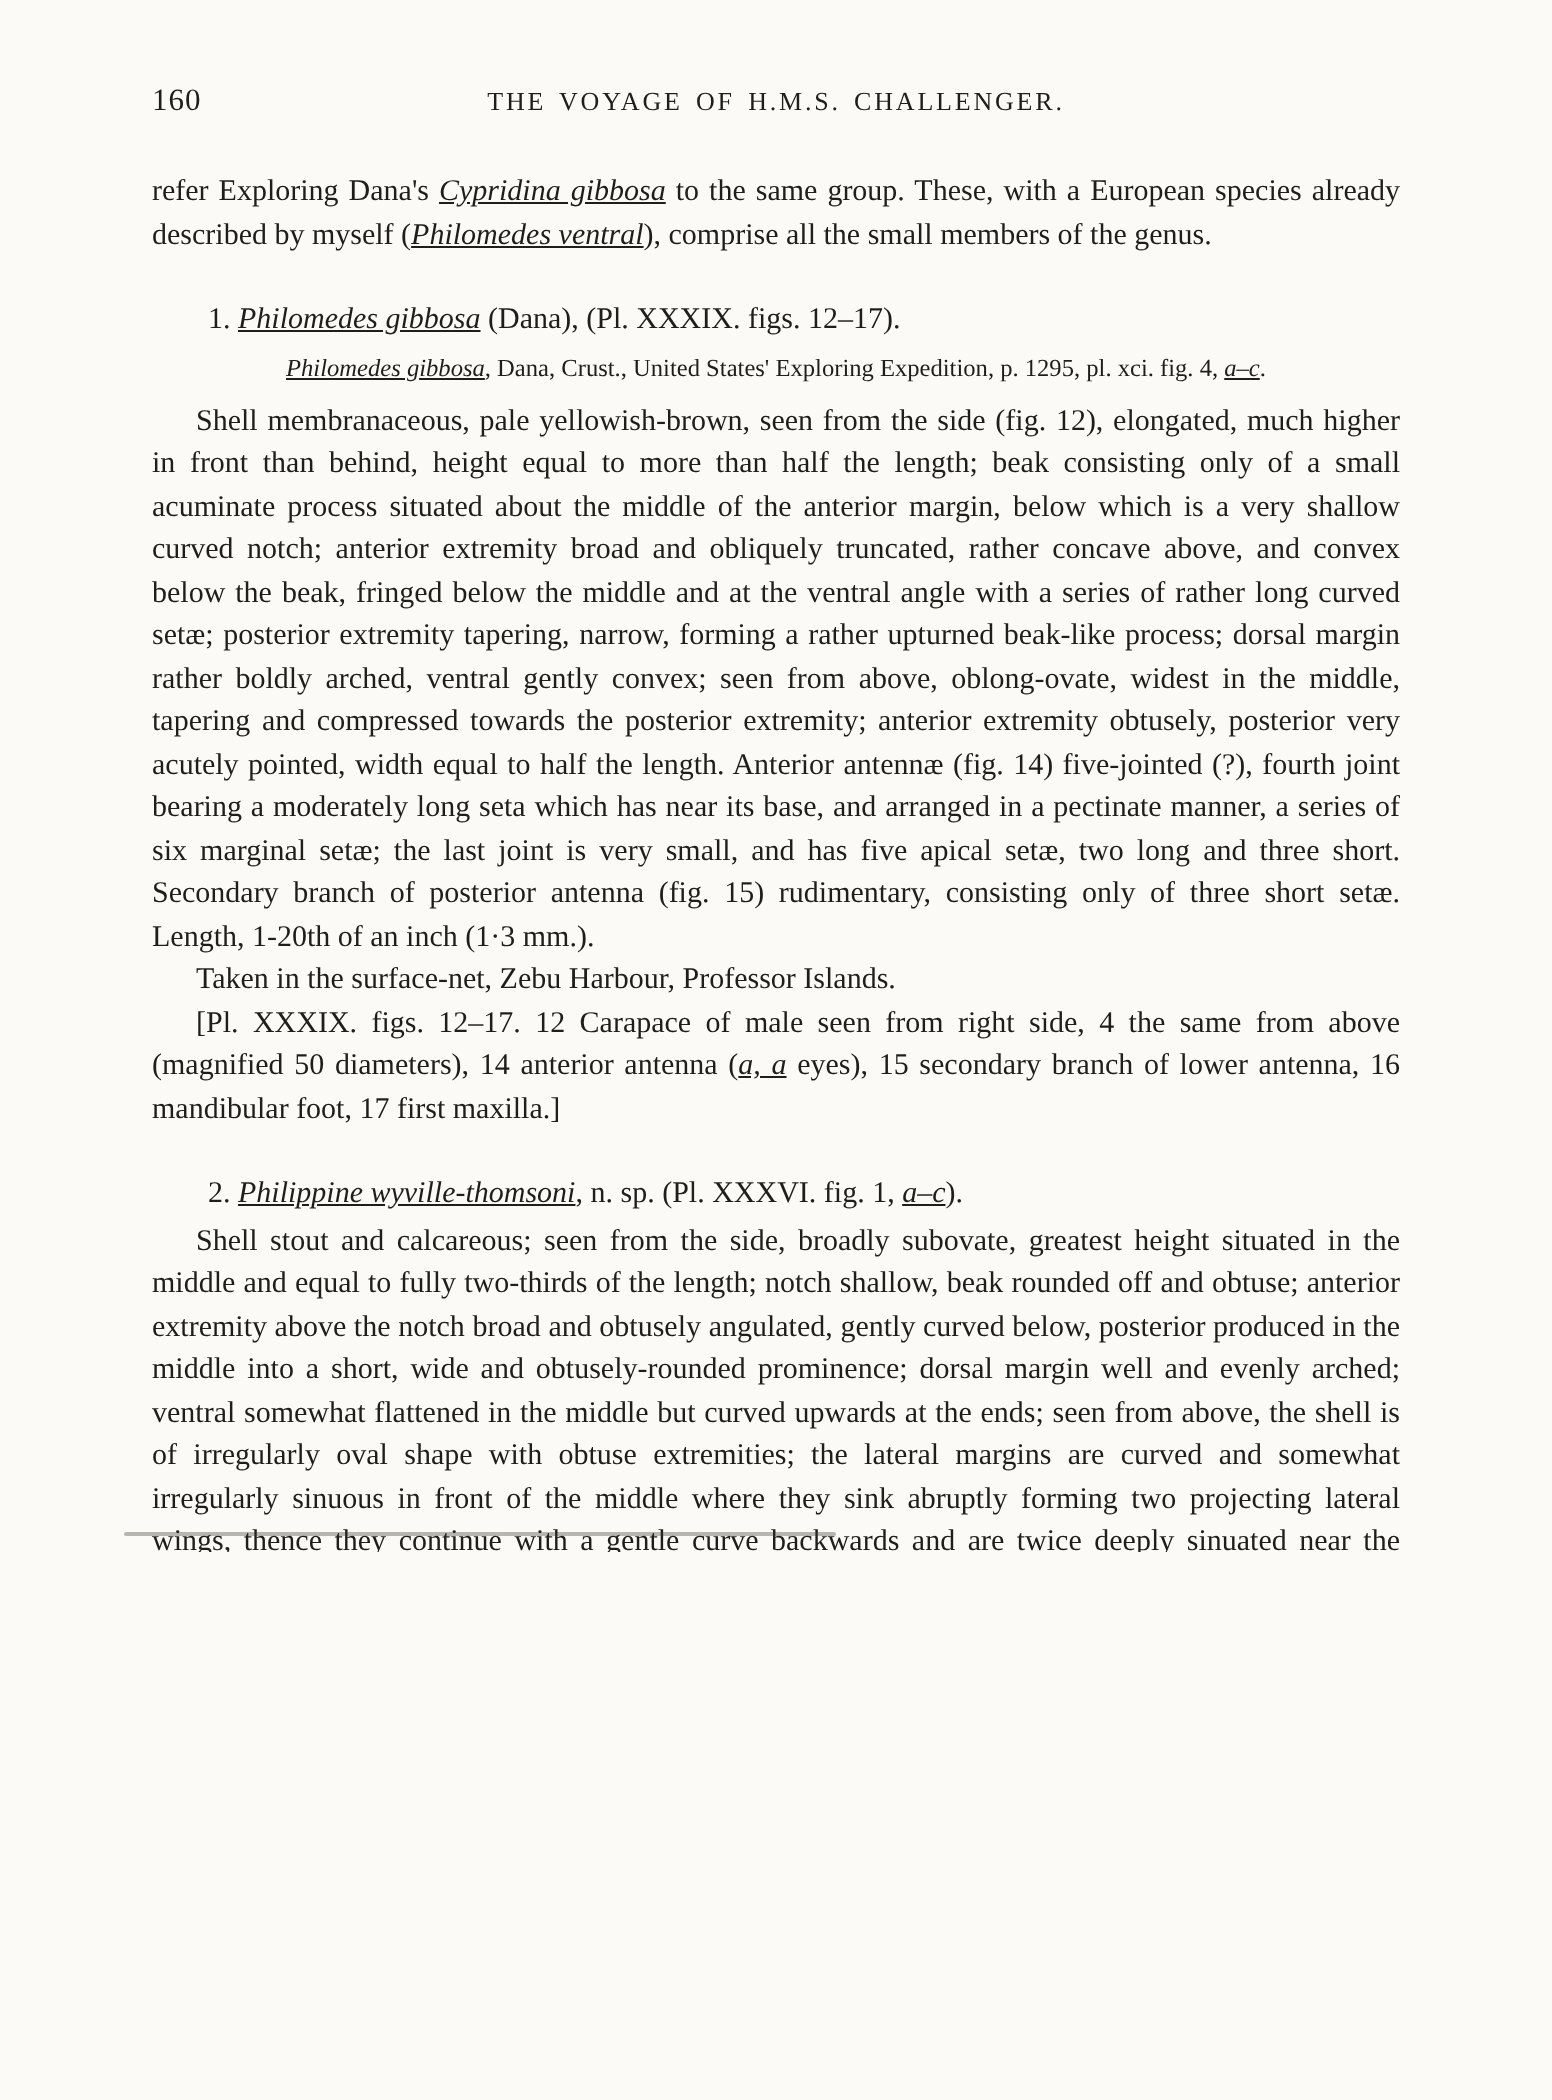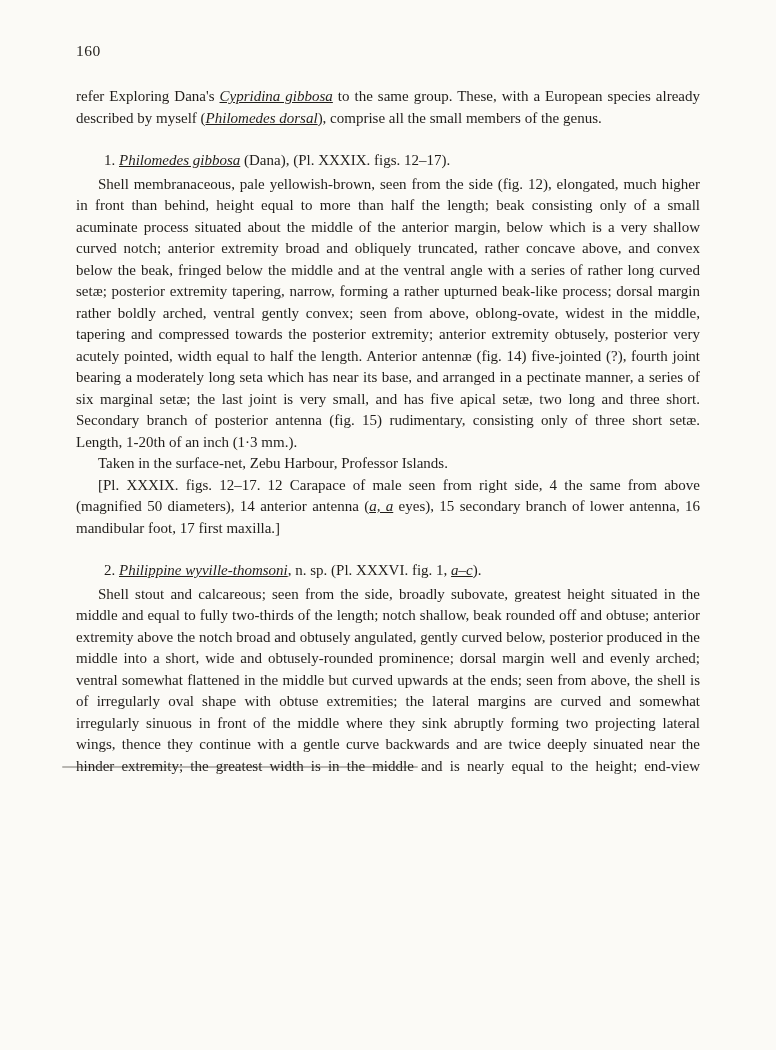--- a/index.html
+++ b/index.html
@@ -64,24 +64,26 @@
     background: rgba(60, 55, 50, 0.35);
     border-radius: 2px;
   }
 </style>
 </head>
 <body>
 
 <div class="page">
   <header class="running-header">
     <span class="page-number">160</span>
+    <span class="running-title">THE VOYAGE OF H.M.S. CHALLENGER.</span>
   </header>
   <main class="page-body">
-      <p class="paragraph"><span>refer Exploring Dana's </span><i>Cypridina gibbosa</i><span> to the same group. These, with a European species already described by myself (</span><i>Philomedes dorsal</i><span>), comprise all the small members of the genus.</span></p>
+      <p class="paragraph"><span>refer Exploring Dana's </span><i>Cypridina gibbosa</i><span> to the same group. These, with a European species already described by myself (</span><i>Philomedes ventral</i><span>), comprise all the small members of the genus.</span></p>
       <p class="heading"><span>1. </span><i>Philomedes gibbosa</i><span> (Dana), (Pl. XXXIX. figs. 12–17).</span></p>
+      <p class="citation"><i>Philomedes gibbosa</i><span>, Dana, Crust., United States' Exploring Expedition, p. 1295, pl. xci. fig. 4, </span><i>a–c</i><span>.</span></p>
       <p class="paragraph indent"><span>Shell membranaceous, pale yellowish-brown, seen from the side (fig. 12), elongated, much higher in front than behind, height equal to more than half the length; beak consisting only of a small acuminate process situated about the middle of the anterior margin, below which is a very shallow curved notch; anterior extremity broad and obliquely truncated, rather concave above, and convex below the beak, fringed below the middle and at the ventral angle with a series of rather long curved setæ; posterior extremity tapering, narrow, forming a rather upturned beak-like process; dorsal margin rather boldly arched, ventral gently convex; seen from above, oblong-ovate, widest in the middle, tapering and compressed towards the posterior extremity; anterior extremity obtusely, posterior very acutely pointed, width equal to half the length. Anterior antennæ (fig. 14) five-jointed (?), fourth joint bearing a moderately long seta which has near its base, and arranged in a pectinate manner, a series of six marginal setæ; the last joint is very small, and has five apical setæ, two long and three short. Secondary branch of posterior antenna (fig. 15) rudimentary, consisting only of three short setæ. Length, 1-20th of an inch (1·3 mm.).</span></p>
       <p class="paragraph indent"><span>Taken in the surface-net, Zebu Harbour, Professor Islands.</span></p>
       <p class="paragraph indent"><span>[Pl. XXXIX. figs. 12–17. 12 Carapace of male seen from right side, 4 the same from above (magnified 50 diameters), 14 anterior antenna (</span><i>a, a</i><span> eyes), 15 secondary branch of lower antenna, 16 mandibular foot, 17 first maxilla.]</span></p>
       <p class="heading"><span>2. </span><i>Philippine wyville-thomsoni</i><span>, n. sp. (Pl. XXXVI. fig. 1, </span><i>a–c</i><span>).</span></p>
       <p class="paragraph indent"><span>Shell stout and calcareous; seen from the side, broadly subovate, greatest height situated in the middle and equal to fully two-thirds of the length; notch shallow, beak rounded off and obtuse; anterior extremity above the notch broad and obtusely angulated, gently curved below, posterior produced in the middle into a short, wide and obtusely-rounded prominence; dorsal margin well and evenly arched; ventral somewhat flattened in the middle but curved upwards at the ends; seen from above, the shell is of irregularly oval shape with obtuse extremities; the lateral margins are curved and somewhat irregularly sinuous in front of the middle where they sink abruptly forming two projecting lateral wings, thence they continue with a gentle curve backwards and are twice deeply sinuated near the hinder extremity; the greatest width is in the middle and is nearly equal to the height; end-view extremely irregular in outline, showing two</span></p>
     </main>
   <div class="scan-artifact-line"></div>
 </div>
 
 </body></html>

